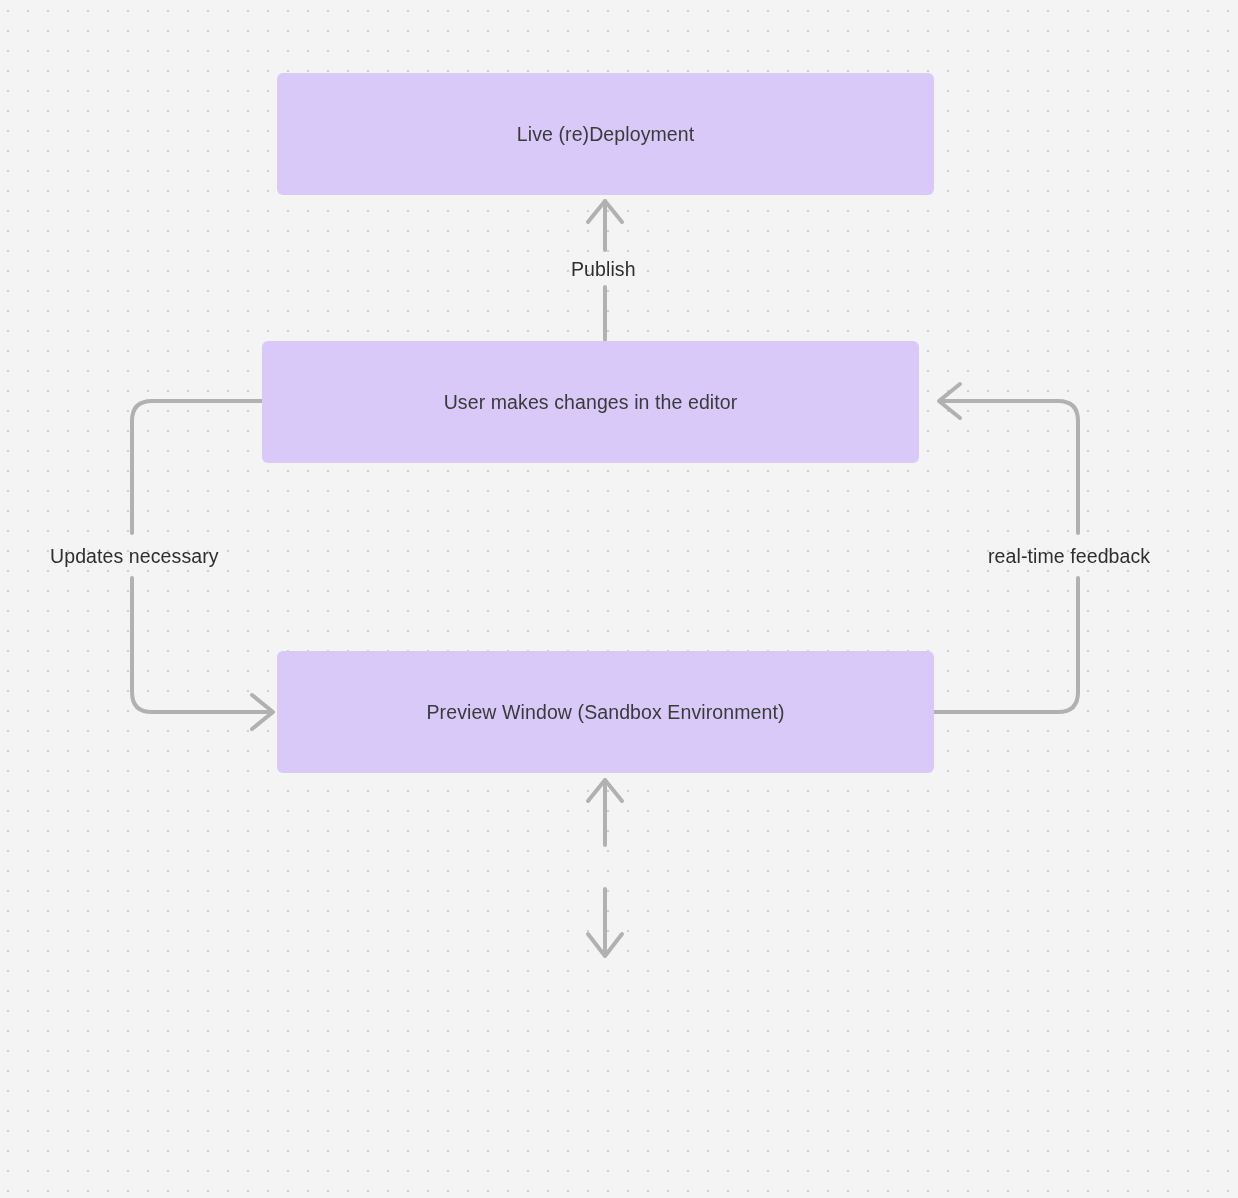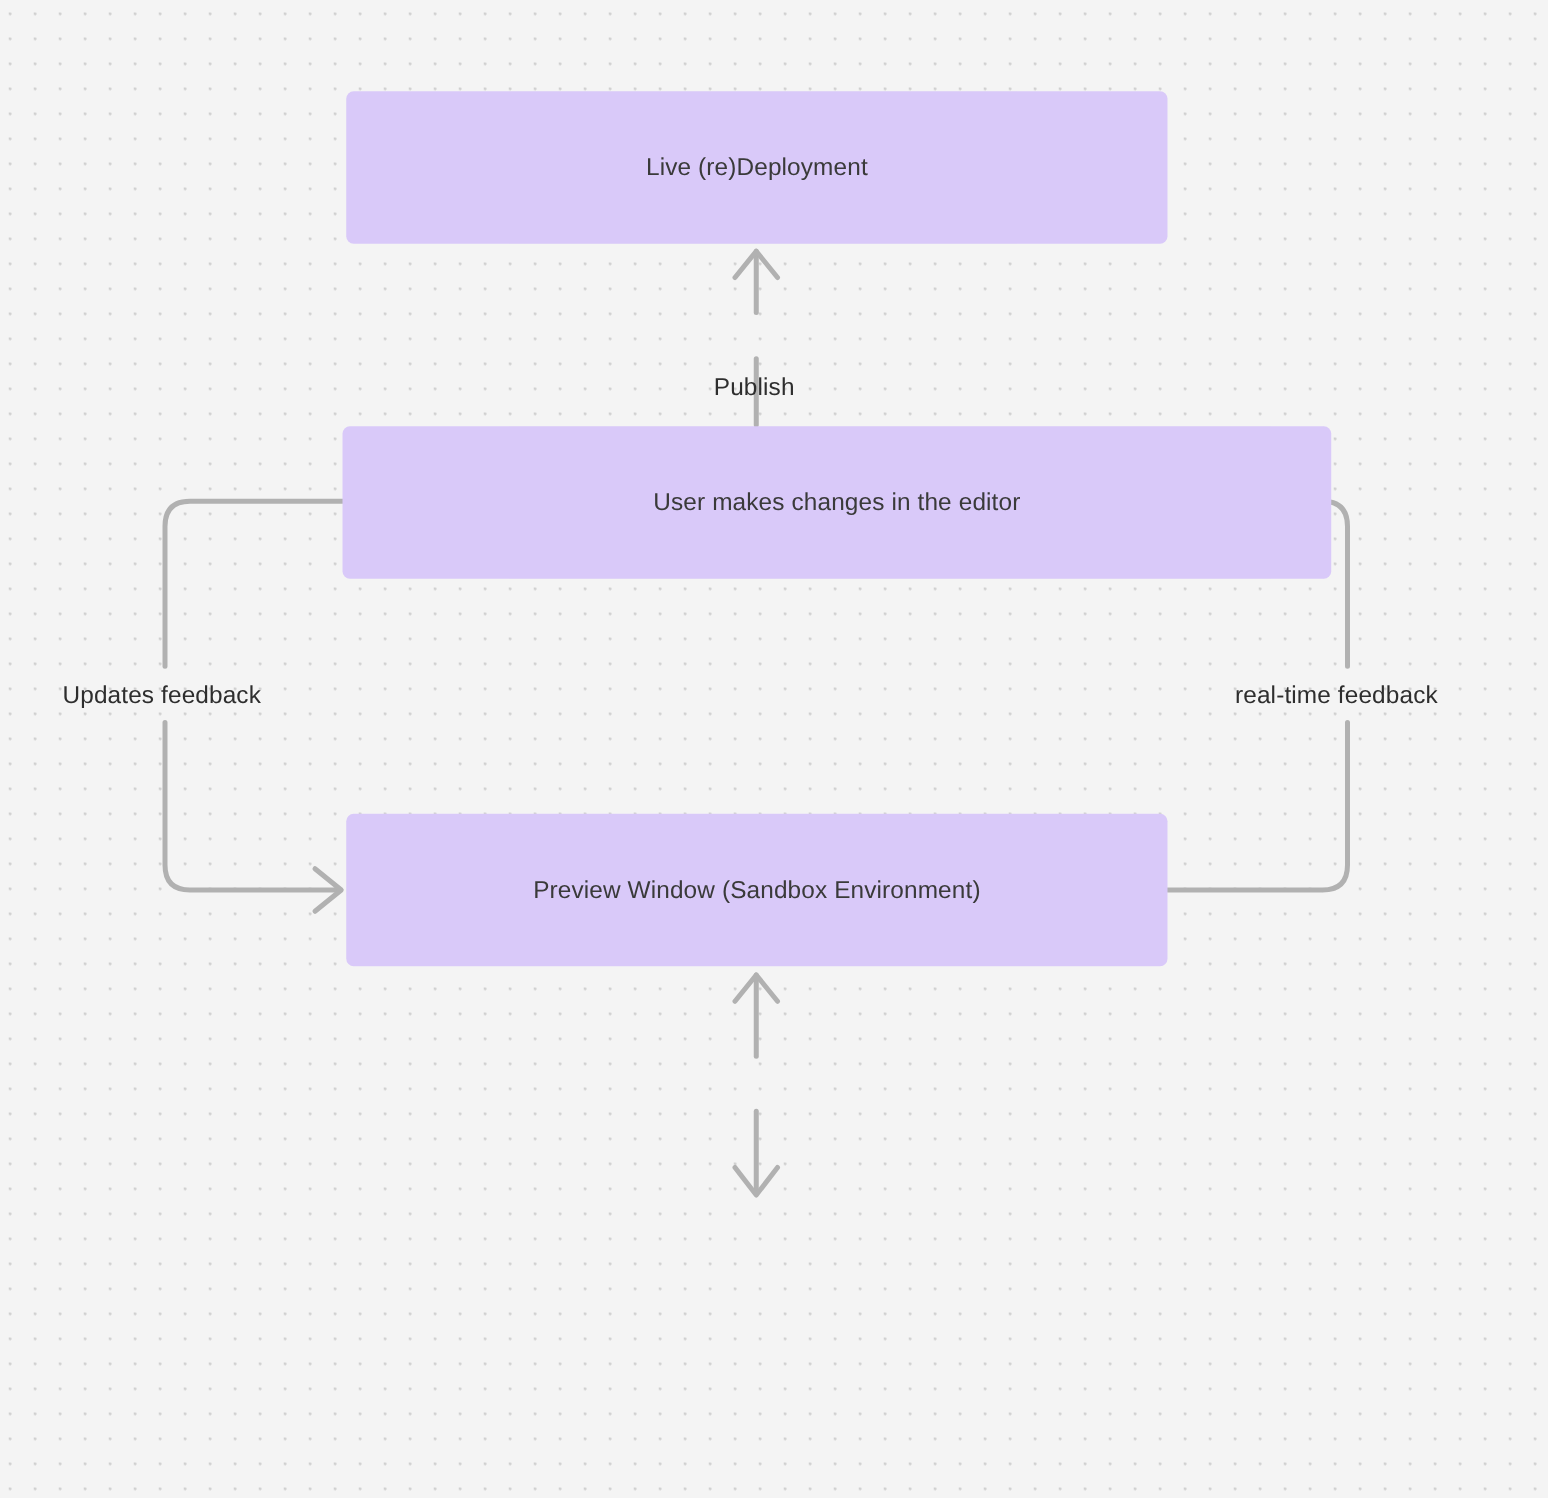--- a/index.html
+++ b/index.html
@@ -88,32 +88,32 @@
     </g>
 
     <g>
       <path class="edge-path" d="M 605 845 L 605 780"></path>
       <path class="edge-path" d="M 588 801 L 605 780 L 622 801"></path>
       <path class="edge-path" d="M 605 889 L 605 955"></path>
       <path class="edge-path" d="M 588 934 L 605 956 L 622 934"></path>
     </g>
   </svg>
 
-  <div class="edge-label" style="left:571px; top:258px;margin-top:41px;">Publish</div>
+  <div class="edge-label" style="left:571px; top:258px;">Publish</div>
 
-  <div class="edge-label" style="left:50px; top:545px;">Updates feedback</div>
+  <div class="edge-label" style="left:50px; top:545px;">Updates necessary</div>
 
   <div class="edge-label" style="left:988px; top:545px;text-align:center;">real-time feedback</div>
 
 
   <div class="node" style="left:277px; top:73px; width:657px; height:122px;">
     <span class="node-label">Live (re)Deployment</span>
   </div>
 
-  <div class="node" style="left:274px; top:341px; width:791px; height:122px;">
+  <div class="node" style="left:262px; top:341px; width:657px; height:122px;">
     <span class="node-label">User makes changes in the editor</span>
   </div>
 
   <div class="node" style="left:277px; top:651px; width:657px; height:122px;">
     <span class="node-label">Preview Window (Sandbox Environment)</span>
   </div>
 
 
 </div>
 

